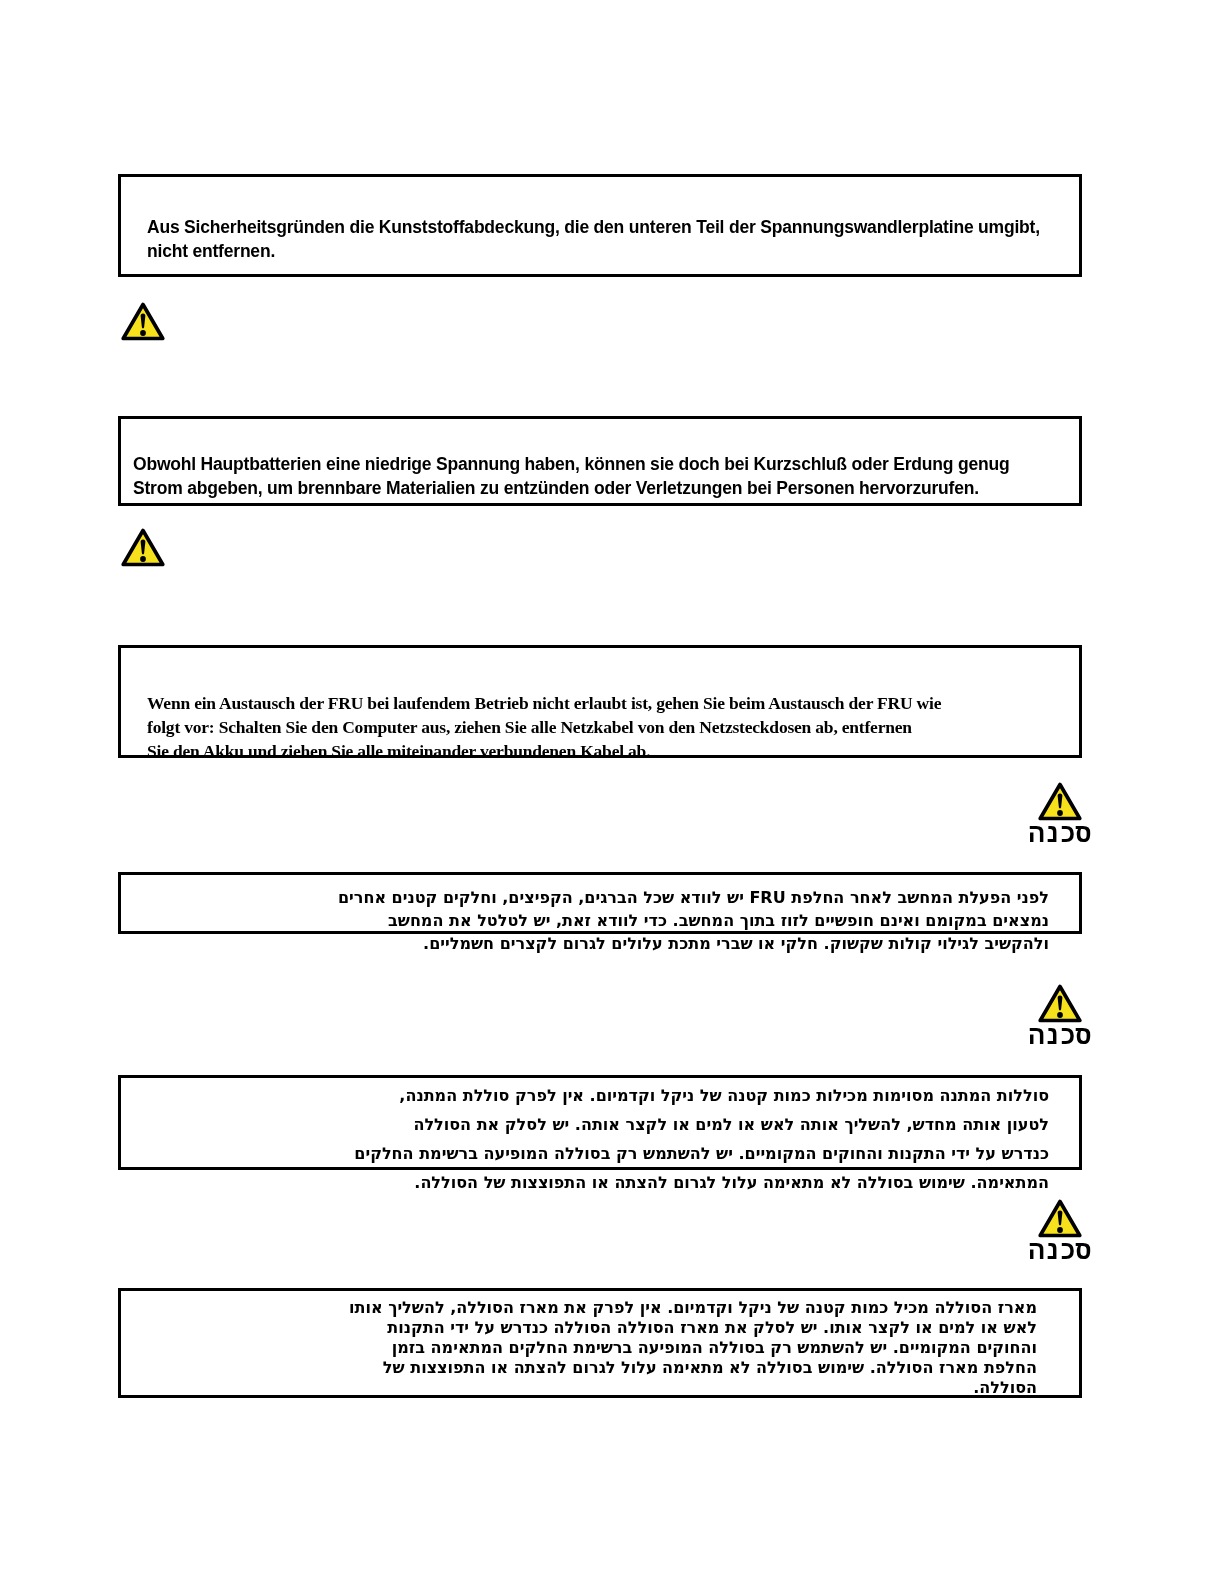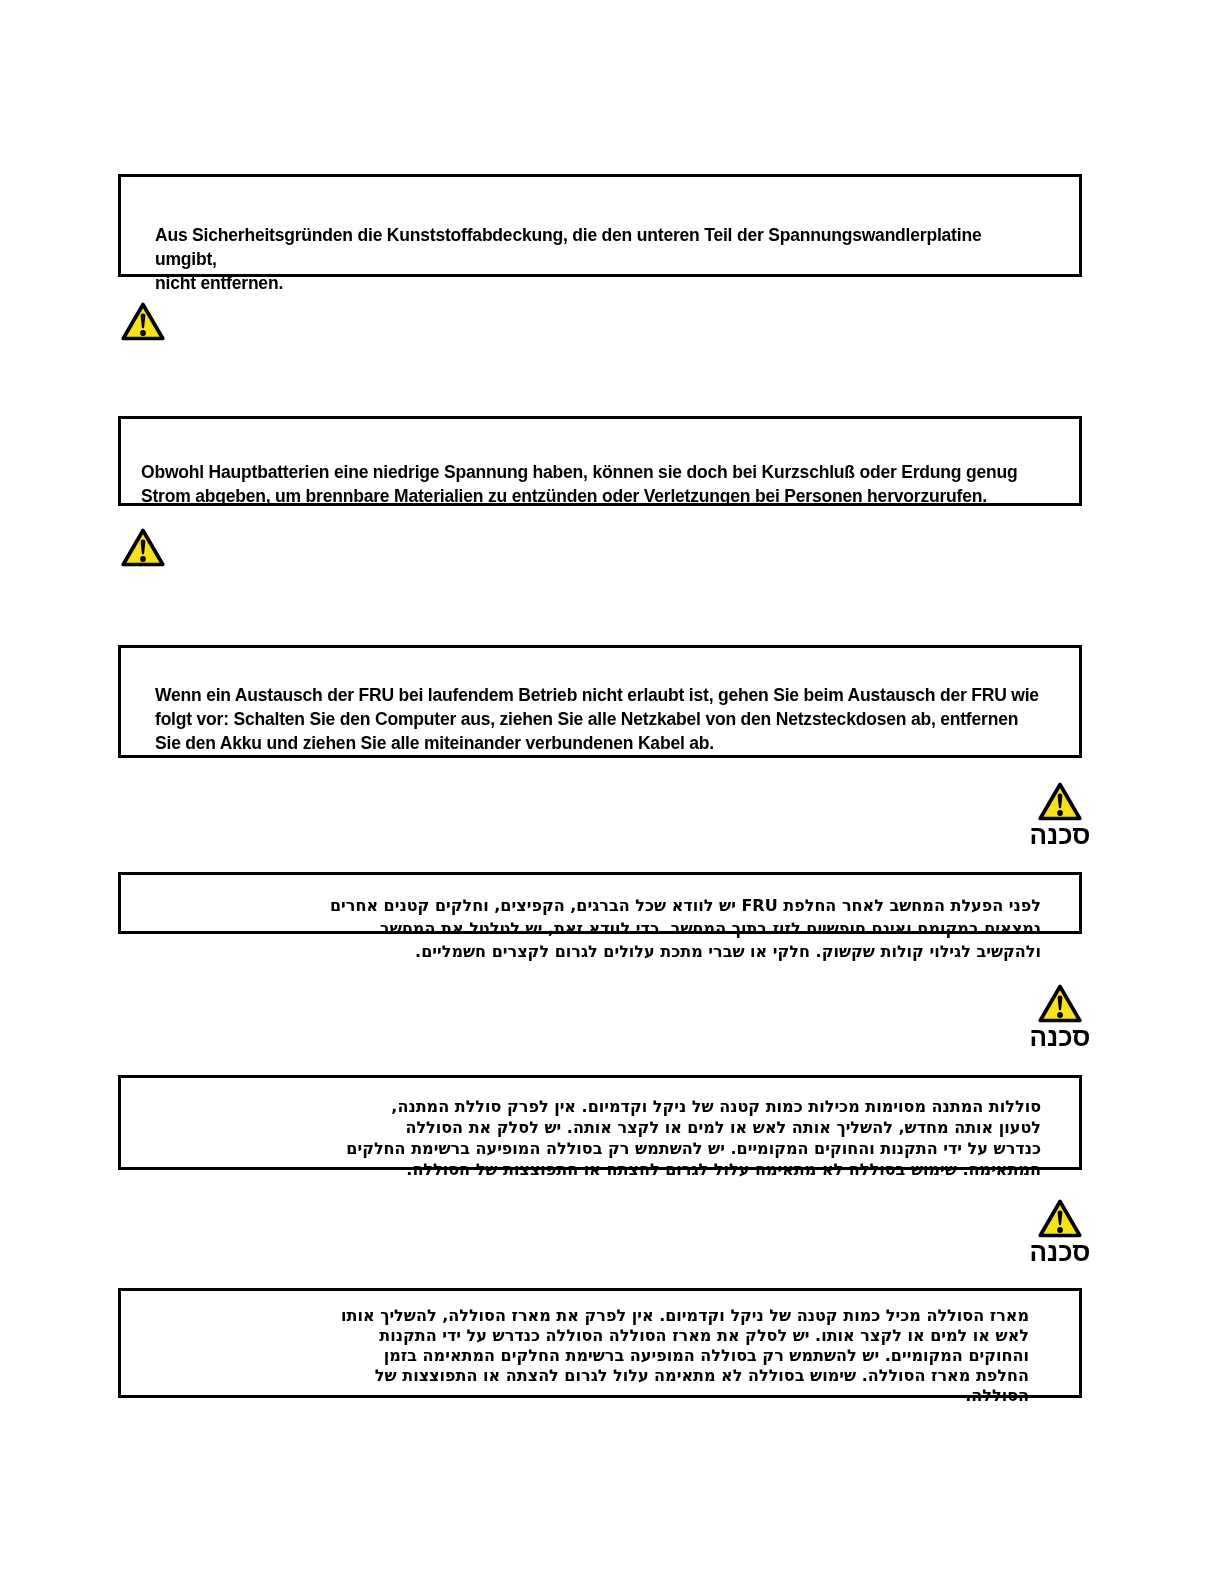--- a/index.html
+++ b/index.html
@@ -14,21 +14,21 @@
   }
   .wbox {
     position: absolute;
     left: 118px;
     width: 964px;
     border: 3px solid #000000;
     box-sizing: border-box;
     background: #ffffff;
   }
   .wbox .txt {
-    margin: 8px;
+    margin: 0;
     white-space: pre-line;
     font-weight: bold;
     color: #000000;
   }
   .de-txt {
     font-family: "Liberation Sans", sans-serif;
     font-size: 17.5px;
     line-height: 24px;
     letter-spacing: -0.2px;
     padding: 0 26px;
@@ -39,47 +39,47 @@
     text-align: right;
     font-size: 16px;
     line-height: 23px;
     padding: 0 30px;
   }
   .box-g1 { top: 174px; height: 103px; }
   .box-g1 .txt { padding-top: 38px; }
   .box-g2 { top: 416px; height: 90px; }
   .box-g2 .txt { padding-top: 33px; padding-left: 12px; }
   .box-g3 { top: 645px; height: 113px; }
-  .box-g3 .txt { padding-top: 27px; }
+  .box-g3 .txt { padding-top: 43px; font-family: Liberation Serif, serif; }
 
   .box-h1 { top: 872px; height: 62px; }
   .box-h1 .txt { padding-top: 11px; }
   .box-h2 { top: 1075px; height: 95px; line-height: 21px; }
-  .box-h2 .txt { padding-top: 10px; line-height: 21px; }
+  .box-h2 .txt { padding-top: 3px; line-height: 29px; }
   .box-h3 { top: 1288px; height: 110px; padding-left: 44px; }
   .box-h3 .txt { padding-top: 7px; line-height: 20px; padding-right: 42px; }
 
   .tri {
     position: absolute;
     width: 46px;
     height: 41px;
   }
   .tri svg { display: block; width: 100%; height: 100%; }
   .tri-g1 { left: 120px; top: 301px; }
   .tri-g2 { left: 120px; top: 527px; }
   .tri-h1 { left: 1037px; top: 781px; }
   .tri-h2 { left: 1037px; top: 983px; }
   .tri-h3 { left: 1037px; top: 1198px; }
 
   .danger-label {
     position: absolute;
     left: 1012px;
     width: 96px;
     text-align: center;
-    font-family: Liberation Sans, sans-serif;
+    font-family: Liberation Mono, monospace;
     font-weight: bold;
     font-size: 26px;
     line-height: 30px;
     direction: rtl;
     color: #000000;
   }
   .dl-1 { top: 820px; }
   .dl-2 { top: 1022px; }
   .dl-3 { top: 1237px; }
 </style>

